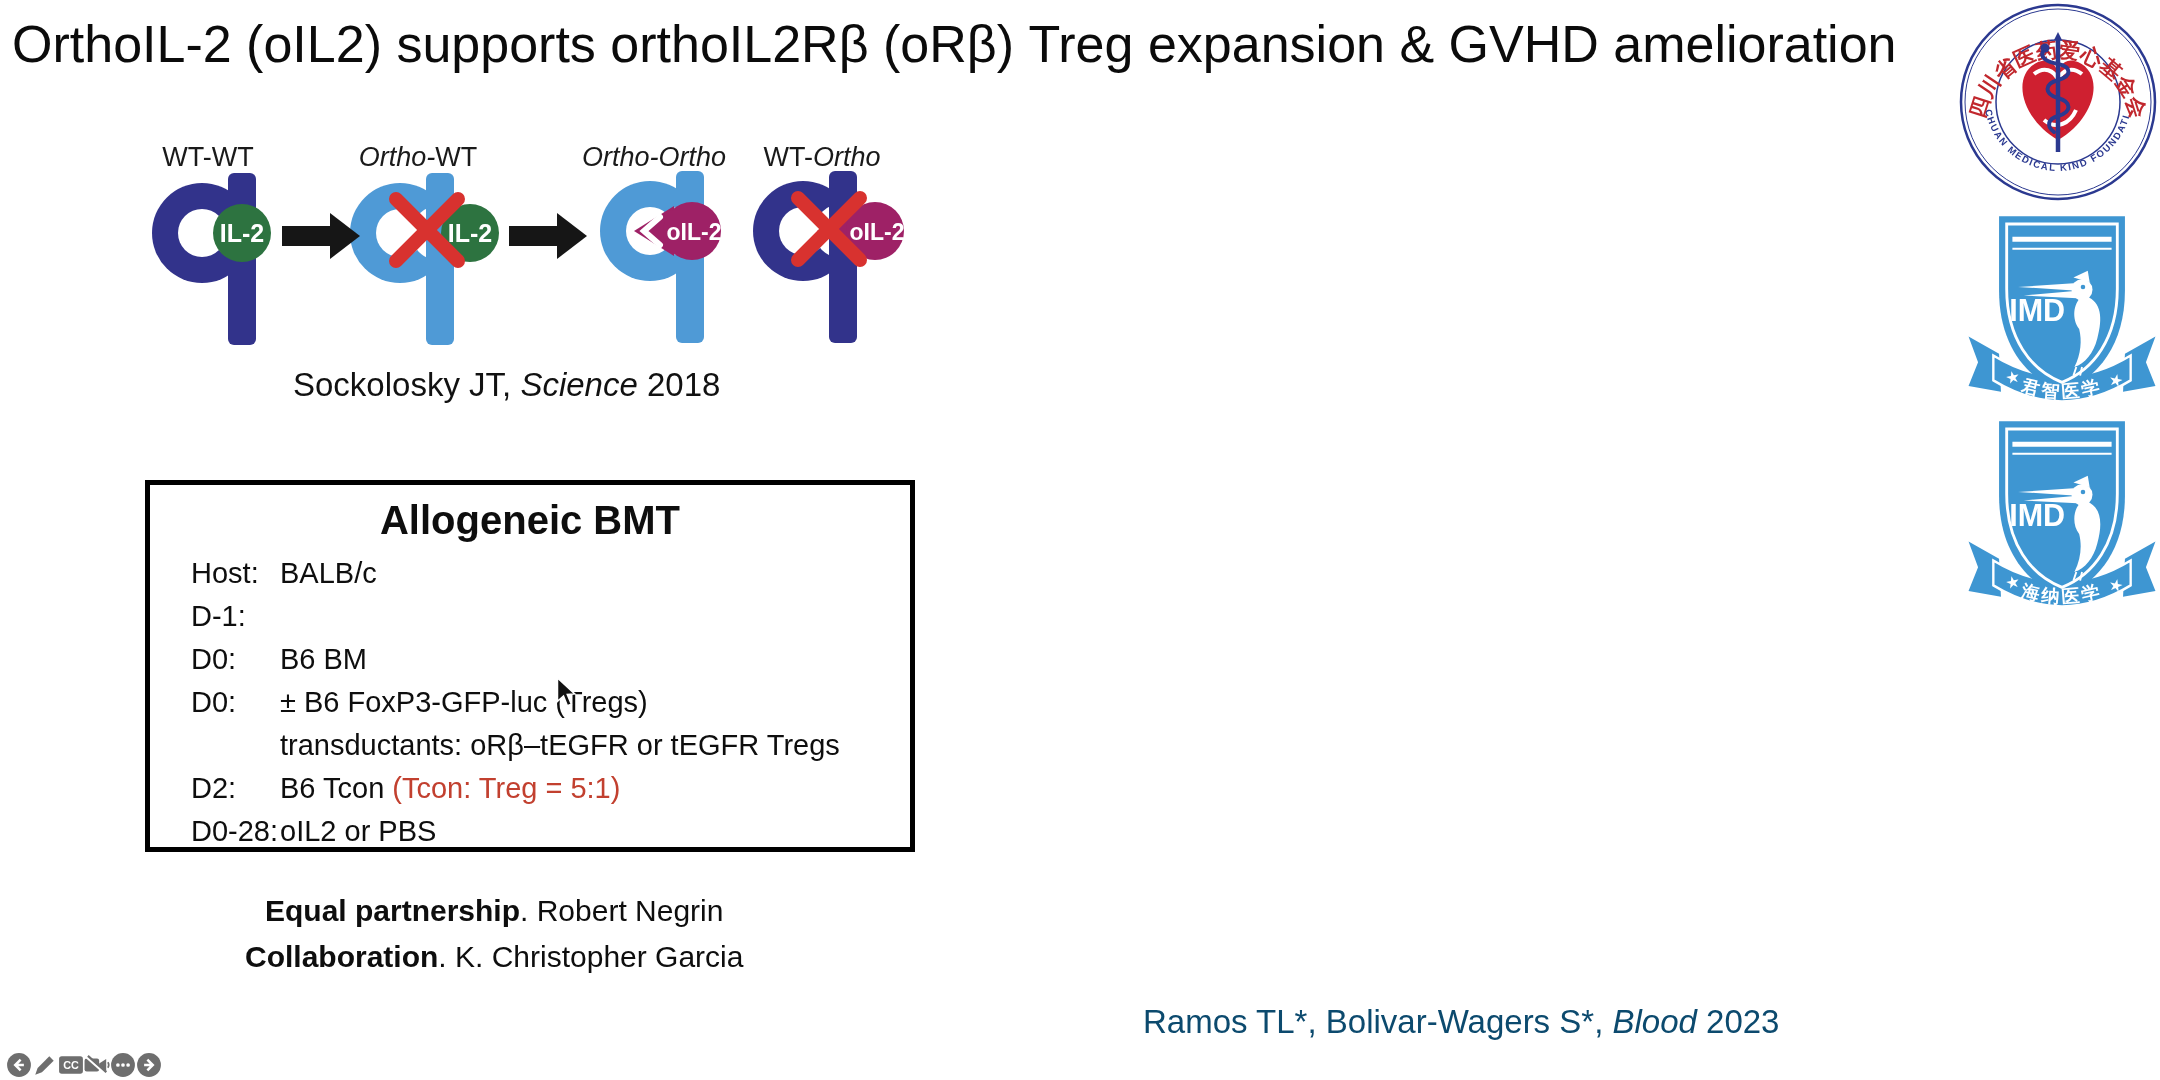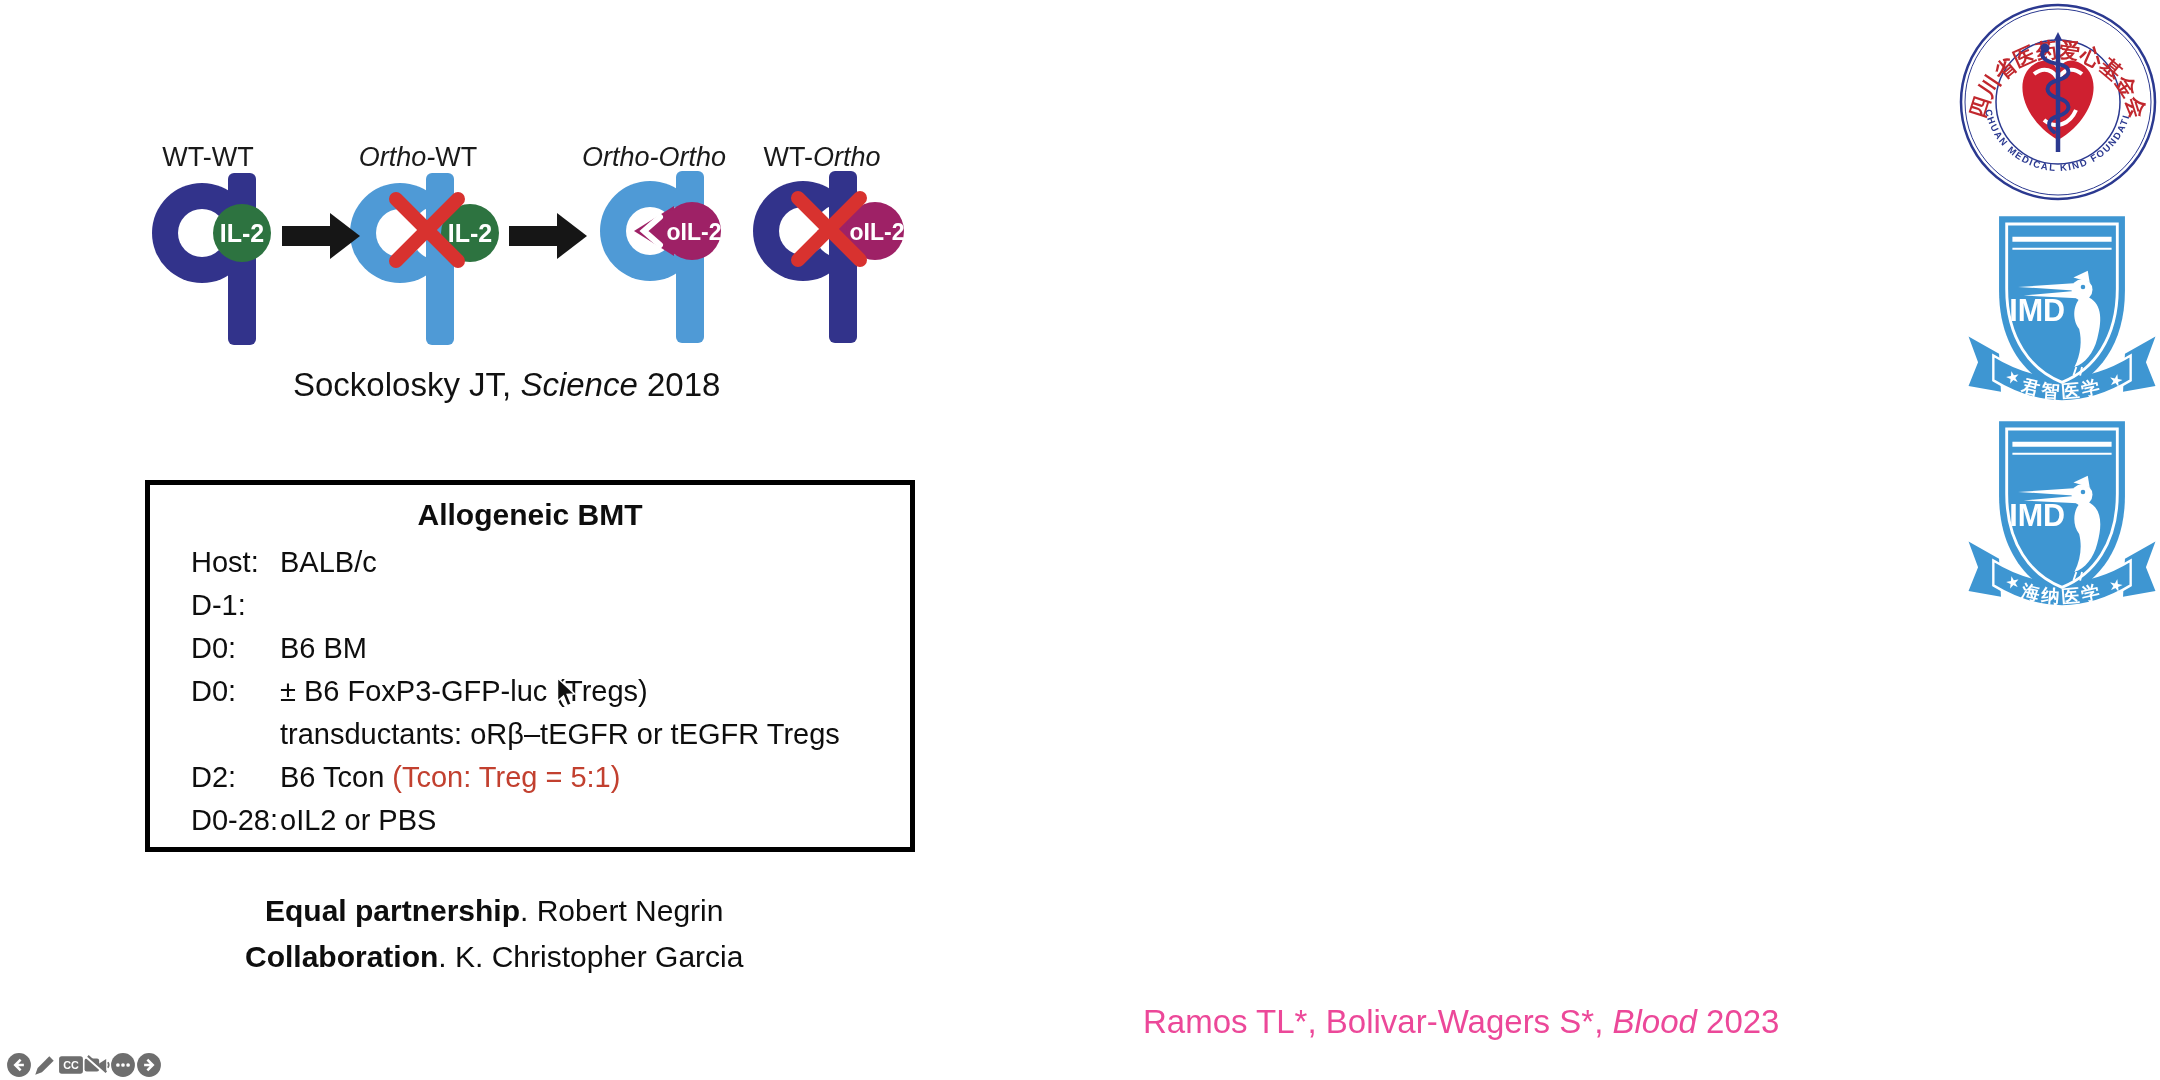--- a/index.html
+++ b/index.html
@@ -6,41 +6,42 @@
   #slide{position:relative;width:2160px;height:1080px;background:#ffffff;overflow:hidden;
          font-family:"Liberation Sans",sans-serif;color:#111;}
   .abs{position:absolute;}
   #title{left:12px;top:14px;font-size:52px;line-height:60px;color:#0b0b0b;white-space:nowrap;}
   #science-cite{left:293px;top:366px;font-size:33px;color:#111;}
   .it{font-style:italic;}
   .bold{font-weight:bold;}
   
   #protocol-box{left:145px;top:480px;width:770px;height:372px;border:5px solid #000;box-sizing:border-box;
                 font-size:29px;color:#0e0e0e;}
-  #protocol-title{text-align:center;font-weight:bold;font-size:30px;margin-top:13px;margin-bottom:9px;}
+  #protocol-title{text-align:center;font-weight:bold;font-size:40px;margin-top:13px;margin-bottom:9px;}
   .p-row{position:relative;height:43px;line-height:43px;white-space:nowrap;margin-left:28px;}
   .p-label{position:absolute;left:13px;}
   .p-val{position:absolute;left:102px;text-align:right;}
   .red-note{color:#c2402f;}
   
   #credits{left:245px;top:888px;font-size:30px;line-height:46px;color:#0e0e0e;text-align:center;}
-  #blood-cite{left:1143px;top:1003px;font-size:33px;color:#ec4899;white-space:nowrap;}
+  #blood-cite{left:1143px;top:1003px;font-size:33px;color:#0c4a6e;white-space:nowrap;}
   
   .logo{position:absolute;}
   
   #controls{left:6px;top:1052px;display:flex;align-items:center;}
   .ctrl{width:26px;height:26px;display:block;cursor:pointer;}
   svg text{font-family:"Liberation Sans",sans-serif;}
   .cjk{font-family:"DejaVu Sans",sans-serif;}
 </style>
 </head>
 <body>
 
 <div id="slide">
 
+  <div id="title" class="abs">OrthoIL-2 (oIL2) supports orthoIL2Rβ (oRβ) Treg expansion &amp; GVHD amelioration</div>
 
   <svg class="abs" style="left:100px;top:130px;" width="840" height="230" viewBox="100 130 840 230">
     <defs>
       <g id="rec">
         <circle cx="50" cy="60" r="50"></circle>
         <circle cx="50" cy="60" r="24" fill="#ffffff"></circle>
         <circle cx="88" cy="60" r="27" fill="#ffffff"></circle>
         <rect x="76" y="0" width="28" height="172" rx="6"></rect>
       </g>
       <g id="oil2-shape" fill="#9e2166">

